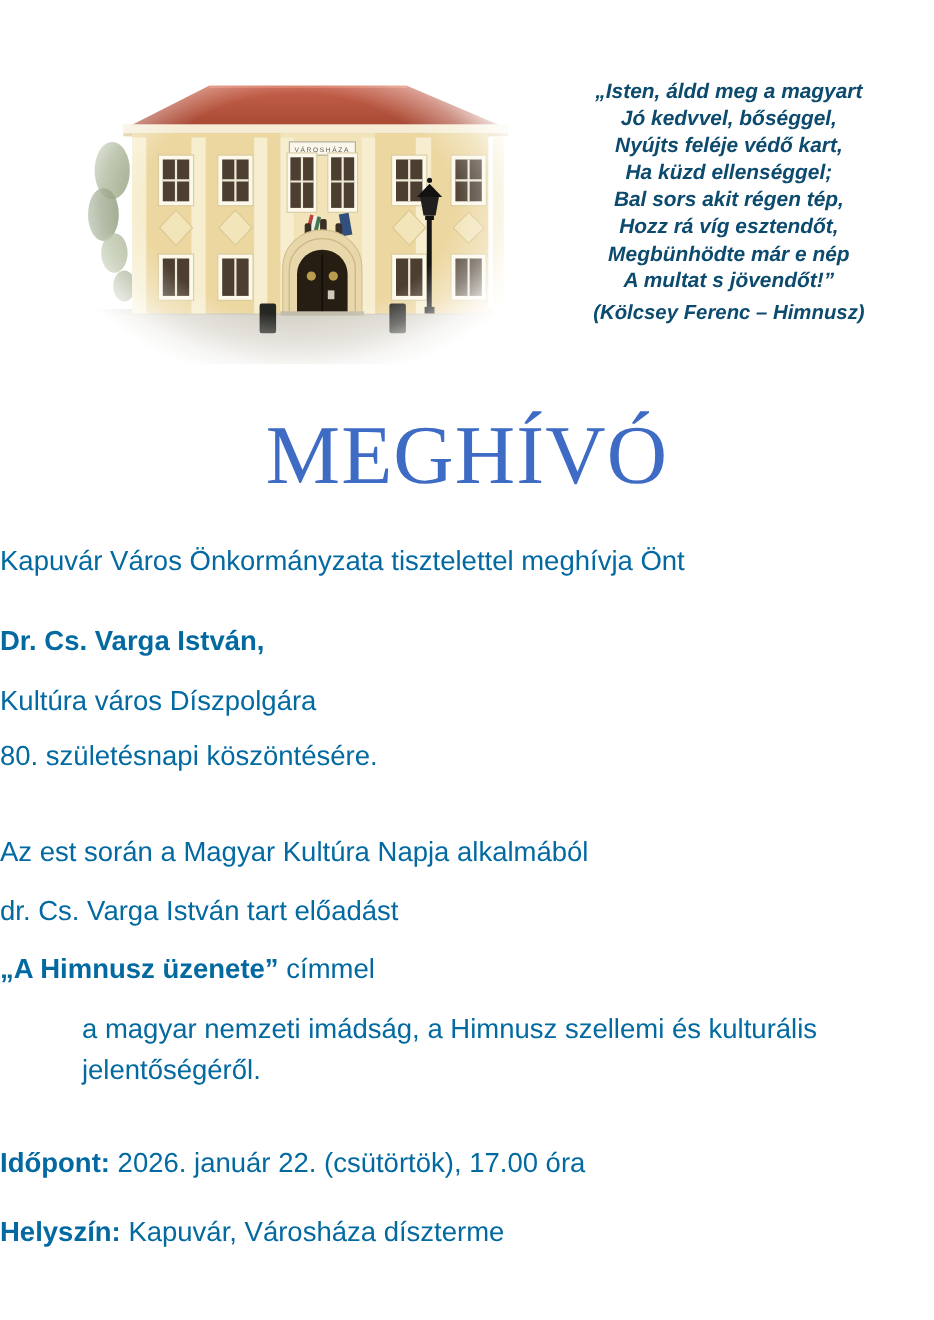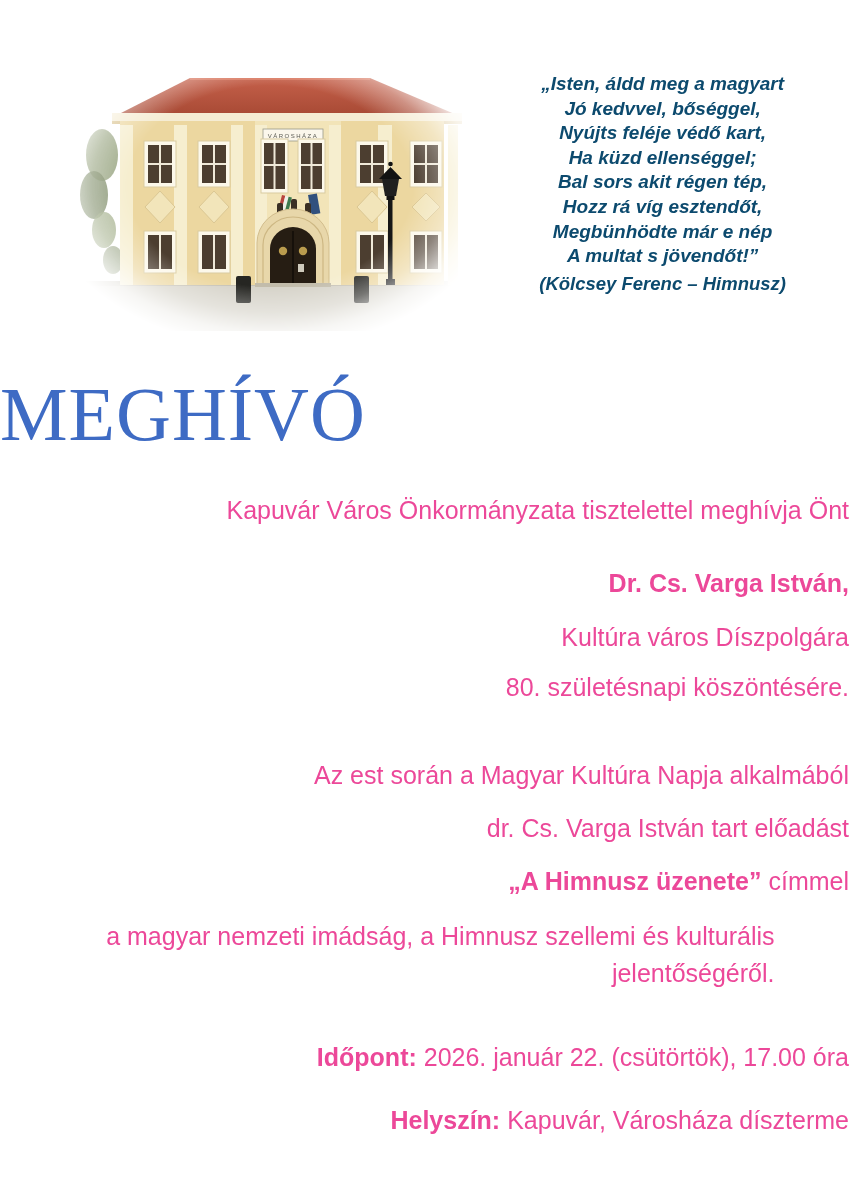--- a/index.html
+++ b/index.html
@@ -43,37 +43,38 @@
     margin-top: 3px;
     font-size: 18.5px;
   }
 
   
   .title {
     position: absolute;
     top: 372px;
     left: 0;
     width: 100%;
+    text-align: center;
     font-family: "Liberation Serif", serif;
     font-size: 76px;
     line-height: 84px;
     font-weight: 400;
     letter-spacing: 1px;
     color: #3e6bc4;
   }
 
   
   .line {
     position: absolute;
     left: 0;
     width: 100%;
-    text-align: right;
+    text-align: left;
     font-size: 25px;
     line-height: 31px;
-    color: #ec4899;
+    color: #0369a1;
   }
   .bold { font-weight: 700; }
   .line-intro        { top: 495px; }
   .line-honoree      { top: 568px; font-weight: 700; }
   .line-honoree-title{ top: 622px; }
   .line-occasion     { top: 672px; }
   .line-context      { top: 760px; }
   .line-speaker      { top: 813px; }
   .line-lecture      { top: 866px; }
   .line-description  {

